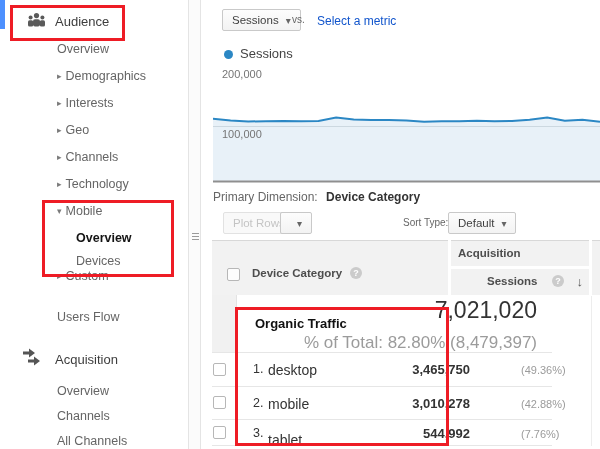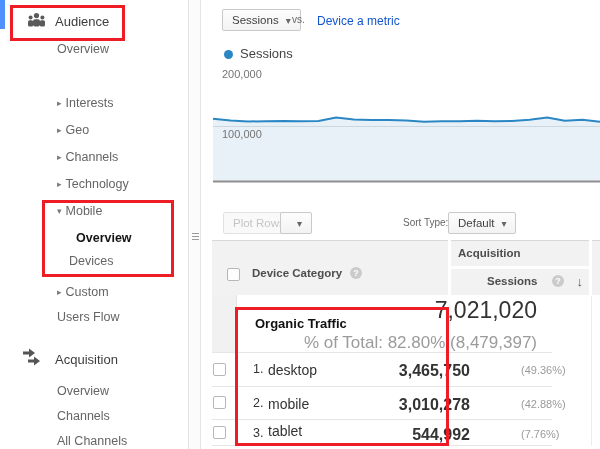--- a/index.html
+++ b/index.html
@@ -32,21 +32,21 @@
   .th-cell{background:#f2f2f2;box-sizing:border-box;border-top:1px solid #d8d8d8;}
   .th-text{font-size:11.5px;font-weight:bold;color:#4d4d4d;white-space:nowrap;}
   .help{display:inline-block;width:12px;height:12px;border-radius:50%;background:#cbcbcb;color:#fff;
         font-size:9px;font-weight:bold;line-height:12px;text-align:center;margin-left:6px;cursor:pointer;}
   .cb{position:absolute;width:13px;height:13px;background:#fff;border:1px solid #b7b7b7;
       border-radius:2px;box-sizing:border-box;cursor:pointer;}
   .sort-arrow{position:absolute;right:6px;top:5px;font-size:13px;color:#555;cursor:pointer;}
   .row{position:absolute;left:212px;width:340px;background:#fff;border-bottom:1px solid #e6e6e6;box-sizing:border-box;}
   .rank{position:absolute;left:41px;font-size:12.5px;color:#333;}
   .rname{position:absolute;left:56px;font-size:14px;color:#333;cursor:pointer;}
-  .num{position:absolute;right:82px;font-size:16px;font-weight:bold;color:#333;}
+  .num{position:absolute;right:82px;font-size:13px;font-weight:bold;color:#333;}
   .pct{position:absolute;left:309px;font-size:11px;color:#9b9b9b;}
   svg{display:block;}
 </style>
 </head>
 <body>
 
 <div id="app">
 
   <div class="abs blue-bar"></div>
 
@@ -58,36 +58,38 @@
         <rect x="12.8" y="8.2" width="5.2" height="6.3" rx="1.6"></rect>
       <circle cx="9.5" cy="3.6" r="2.6"></circle>
         <rect x="6" y="7.2" width="7" height="7.3" rx="2"></rect>
     </g>
   </svg>
   <span class="abs section-label" style="left:55px;top:14px;">Audience</span>
   <div class="abs redbox" style="left:10px;top:5px;width:109px;height:30px;"></div>
 
   <div class="nav-item" style="left:57px;top:42px;">
     <span>Overview</span></div>
+  <div class="nav-item" style="left:57px;top:69px;">
+    <span class="arr">▸</span><span>Demographics</span></div>
   <div class="nav-item" style="left:57px;top:96px;">
     <span class="arr">▸</span><span>Interests</span></div>
   <div class="nav-item" style="left:57px;top:123px;">
     <span class="arr">▸</span><span>Geo</span></div>
   <div class="nav-item" style="left:57px;top:150px;">
     <span class="arr">▸</span><span>Channels</span></div>
   <div class="nav-item" style="left:57px;top:177px;">
     <span class="arr">▸</span><span>Technology</span></div>
   <div class="nav-item" style="left:57px;top:204px;">
     <span class="arr">▾</span><span>Mobile</span></div>
   <div class="nav-item bold" style="left:76px;top:231px;">
     <span>Overview</span></div>
-  <div class="nav-item" style="left:69px;top:254px;">
+  <div class="nav-item" style="left:76px;top:254px;">
     <span>Devices</span></div>
   <div class="abs redbox" style="left:42px;top:200px;width:126px;height:71px;"></div>
-  <div class="nav-item" style="left:57px;top:285px;text-align:center;">
+  <div class="nav-item" style="left:57px;top:269px;text-align:center;">
     <span class="arr">▸</span><span>Custom</span></div>
   <div class="nav-item" style="left:57px;top:310px;">
     <span>Users Flow</span></div>
 
   <svg class="abs" style="left:22px;top:348px;" width="20" height="19" viewBox="0 0 20 19">
     <g fill="#555">
       <path d="M1 3.5 L7 3.5 L7 0.5 L13 5 L7 9.5 L7 6.5 L1 6.5 Z"></path>
       <path d="M6 11.5 L12 11.5 L12 8.5 L18 13 L12 17.5 L12 14.5 L6 14.5 Z"></path>
     </g>
   </svg>
@@ -101,34 +103,38 @@
 
   <div class="abs splitter">
     <span class="grip"></span>
   </div>
 
   <div class="btn" style="left:222px;top:9px;">
     <span>Sessions</span>
     <span class="caret">▾</span>
   </div>
   <span class="abs muted" style="left:292px;top:14px;">vs.</span>
-  <span class="abs link" style="left:317px;top:14px;">Device a metric</span>
+  <span class="abs link" style="left:317px;top:14px;">Select a metric</span>
 
   <span class="abs legend-dot" style="left:224px;top:50px;"></span>
   <span class="abs legend-label" style="left:240px;top:46px;">Sessions</span>
   <span class="abs axis-label" style="left:222px;top:68px;">200,000</span>
 
   <svg class="abs" style="left:213px;top:66px;z-index:1;" width="387" height="117" viewBox="0 0 387 117">
     <polygon id="spark-fill" points="0.0,52.7 17.6,54.4 35.2,55.5 52.8,55.2 70.4,54.9 88.0,55.2 105.5,54.9 123.1,51.6 140.7,53.6 158.3,54.1 175.9,54.1 193.5,54.4 211.1,55.8 228.7,55.2 246.3,55.2 263.9,54.7 281.5,55.2 299.0,54.9 316.6,53.8 334.2,51.6 351.8,54.7 369.4,53.8 387.0,55.8 387,115 0,115" fill="#e8f1f8"></polygon>
     <line x1="0" y1="60.5" x2="387" y2="60.5" stroke="#ccd8e0" stroke-width="1"></line>
     <polyline id="spark-line" points="0.0,52.7 17.6,54.4 35.2,55.5 52.8,55.2 70.4,54.9 88.0,55.2 105.5,54.9 123.1,51.6 140.7,53.6 158.3,54.1 175.9,54.1 193.5,54.4 211.1,55.8 228.7,55.2 246.3,55.2 263.9,54.7 281.5,55.2 299.0,54.9 316.6,53.8 334.2,51.6 351.8,54.7 369.4,53.8 387.0,55.8" fill="none" stroke="#2b87c4" stroke-width="2"></polyline>
     <line x1="0" y1="115.5" x2="387" y2="115.5" stroke="#8f8f8f" stroke-width="2"></line>
   </svg>
   <span class="abs axis-label" style="left:222px;top:128px;">100,000</span>
 
+  <div class="abs" style="left:213px;top:190px;font-size:12px;color:#666;white-space:nowrap;">
+    <span>Primary Dimension:</span>
+    <span style="font-weight:bold;color:#333;margin-left:5px;">Device Category</span>
+  </div>
 
   <div class="btn disabled" style="left:223px;top:212px;">
     <span>Plot Rows</span>
   </div>
   <div class="btn" style="left:280px;top:212px;">
     <span class="caret">▾</span>
   </div>
   <span class="abs muted" style="left:403px;top:217px;">Sort Type:</span>
   <div class="btn" style="left:448px;top:212px;">
     <span>Default</span>
@@ -170,21 +176,21 @@
   <div class="row" style="top:387px;height:33px;">
     <span class="cb" style="left:1px;top:9px;"></span>
     <span class="rank" style="top:9px;">2.</span>
     <span class="rname" style="top:9px;">mobile</span>
     <span class="num" style="top:9px;margin-left:41px;">3,010,278</span>
     <span class="pct" style="top:11px;">(42.88%)</span>
   </div>
   <div class="row" style="top:420px;height:26px;">
     <span class="cb" style="left:1px;top:6px;"></span>
     <span class="rank" style="top:6px;">3.</span>
-    <span class="rname" style="top:3px;">tablet</span>
+    <span class="rname" style="top:12px;">tablet</span>
     <span class="num" style="top:6px;">544,992</span>
     <span class="pct" style="top:8px;">(7.76%)</span>
   </div>
   <div class="abs" style="left:591px;top:296px;width:1px;height:150px;background:#ededed;"></div>
 
   <div class="abs redbox" style="left:235px;top:307px;width:208px;height:133px;"></div>
 
 </div>
 
 </body></html>

